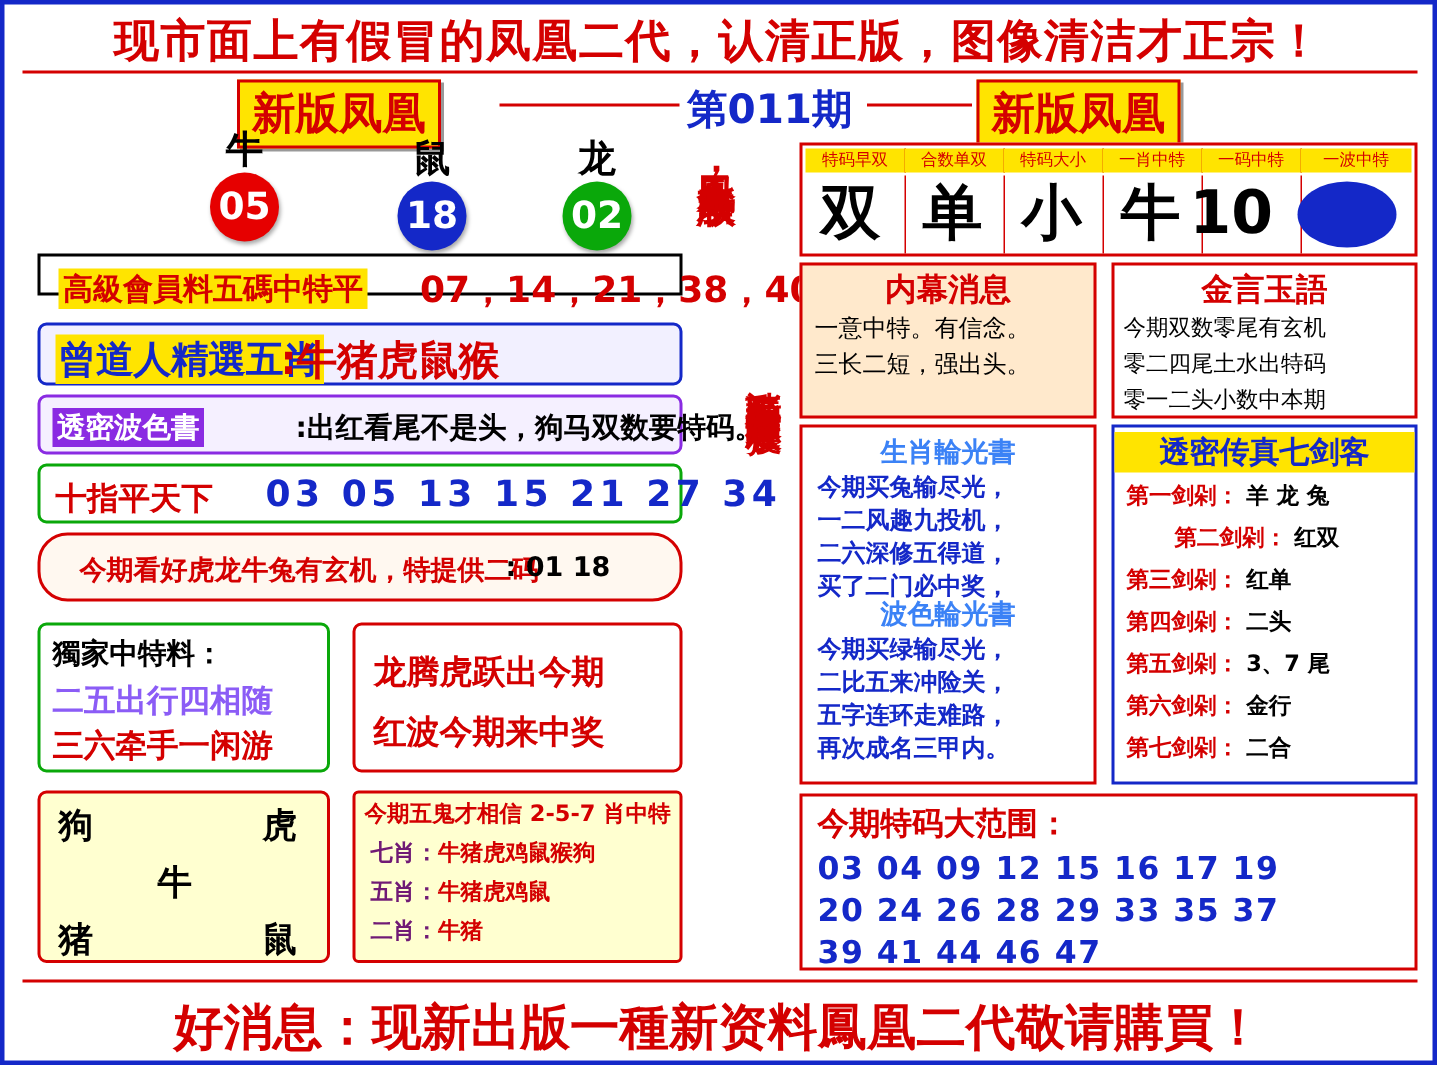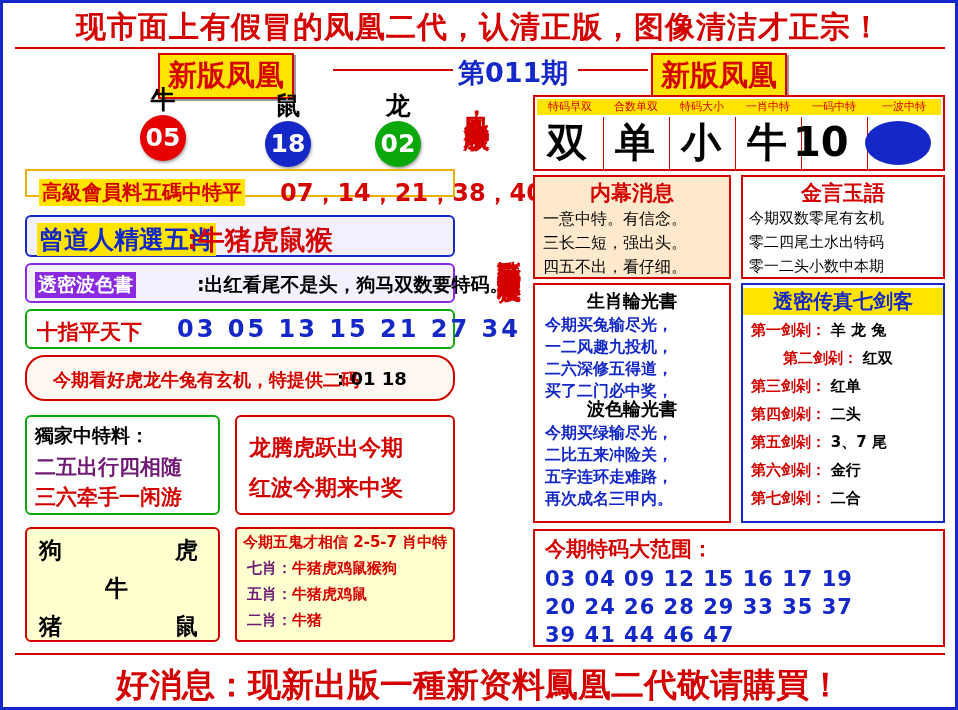--- a/index.html
+++ b/index.html
@@ -66,21 +66,21 @@
   .ball.green{background:#0aa80a;}
   #bw0{left:60px;top:0;}
   #bw1{left:185px;top:6px;}
   #bw2{left:295px;top:6px;}
 
   
   .lbox{
     position:absolute;box-sizing:border-box;
     background:#fff;
   }
-  #lb1{left:22px;top:166px;width:430px;height:28px;border:2px solid #eab308;border-radius:0;}
+  #lb1{left:22px;top:166px;width:430px;height:28px;border:2px solid #000000;border-radius:0;}
   #lb2{left:22px;top:212px;width:430px;height:42px;border:2px solid #1428c8;border-radius:6px;background:#f2f0ff;}
   #lb3{left:22px;top:260px;width:430px;height:40px;border:2px solid #8a2be2;border-radius:6px;background:#f5f0ff;}
   #lb4{left:22px;top:306px;width:430px;height:40px;border:2px solid #0aa80a;border-radius:6px;}
   #lb5{left:22px;top:352px;width:430px;height:46px;border:2px solid #d40000;border-radius:20px;background:#fff8f0;}
 
   .row-in{position:absolute;white-space:nowrap;}
 
   #t1a{left:12px;top:8px;font-size:20px;color:#d40000;font-weight:bold;background:#ffe400;padding:0 3px;}
   #t1b{left:253px;top:6px;font-size:24px;color:#d40000;font-weight:bold;}
   #t2a{left:10px;top:6px;font-size:25px;font-weight:bold;color:#1428c8;background:#ffe400;padding:0 2px;}
@@ -91,21 +91,21 @@
   #t4b{left:150px;top:4px;font-size:24px;font-weight:bold;color:#1428c8;letter-spacing:3px;}
   #t5a{left:26px;top:11px;font-size:18px;font-weight:bold;color:#d40000;}
   #t5b{left:310px;top:11px;font-size:18px;font-weight:bold;color:#000;}
 
   
   #lb6{
     position:absolute;left:22px;top:412px;width:195px;height:100px;
     border:2px solid #0aa80a;border-radius:6px;background:#fff;box-sizing:border-box;
   }
   #lb6 .hdr{position:absolute;left:8px;top:6px;font-size:19px;font-weight:bold;color:#000;}
-  #lb6 .l1{position:absolute;left:8px;top:36px;font-size:21px;font-weight:bold;color:#701a75;}
+  #lb6 .l1{position:absolute;left:8px;top:36px;font-size:21px;font-weight:bold;color:#8b5cf6;}
   #lb6 .l2{position:absolute;left:8px;top:66px;font-size:21px;font-weight:bold;color:#d40000;}
 
   #lb7{
     position:absolute;left:232px;top:412px;width:220px;height:100px;
     border:2px solid #d40000;border-radius:6px;background:#fff;box-sizing:border-box;
   }
   #lb7 .l1{position:absolute;left:12px;top:16px;font-size:22px;font-weight:bold;color:#d40000;}
   #lb7 .l2{position:absolute;left:12px;top:56px;font-size:22px;font-weight:bold;color:#d40000;}
 
   
@@ -192,21 +192,21 @@
   #rbox2 .ln{position:absolute;left:6px;font-size:15px;color:#000;white-space:nowrap;}
   #rbox2 .n1{top:32px;}
   #rbox2 .n2{top:56px;}
   #rbox2 .n3{top:80px;}
 
   
   #rbox3{
     position:absolute;left:530px;top:280px;width:198px;height:240px;
     border:2px solid #d40000;background:#fff;box-sizing:border-box;
   }
-  #rbox3 .hdr{position:absolute;left:0;width:194px;text-align:center;font-size:18px;font-weight:bold;color:#000000;}
+  #rbox3 .hdr{position:absolute;left:0;width:194px;text-align:center;font-size:18px;font-weight:bold;color:#3b82f6;}
   #rbox3 .h1{top:4px;}
   #rbox3 .h2{top:112px;}
   #rbox3 .ln{position:absolute;left:10px;font-size:16px;font-weight:bold;color:#1428c8;white-space:nowrap;}
 
   
   #rbox4{
     position:absolute;left:738px;top:280px;width:204px;height:240px;
     border:2px solid #1428c8;background:#fff;box-sizing:border-box;
   }
   #rbox4 .hdr{position:absolute;left:0;top:3px;width:200px;text-align:center;font-size:20px;font-weight:bold;color:#1428c8;background:#ffe400;}
@@ -343,21 +343,20 @@
       <div class="big" style="left:212px;">牛</div>
       <div class="bignum">10</div>
       <div class="ovalball" style="background: rgb(20, 40, 200);"></div>
     </div>
   </div>
 
   <div id="rbox1">
     <div class="hdr">内幕消息</div>
     <div class="ln n1">一意中特。有信念。</div>
     <div class="ln n2">三长二短，强出头。</div>
-    <div class="ln n3">四五不出，看仔细。</div>
   </div>
 
   <div id="rbox2">
     <div class="hdr">金言玉語</div>
     <div class="ln n1">今期双数零尾有玄机</div>
     <div class="ln n2">零二四尾土水出特码</div>
     <div class="ln n3">零一二头小数中本期</div>
   </div>
 
   <div id="rbox3">

